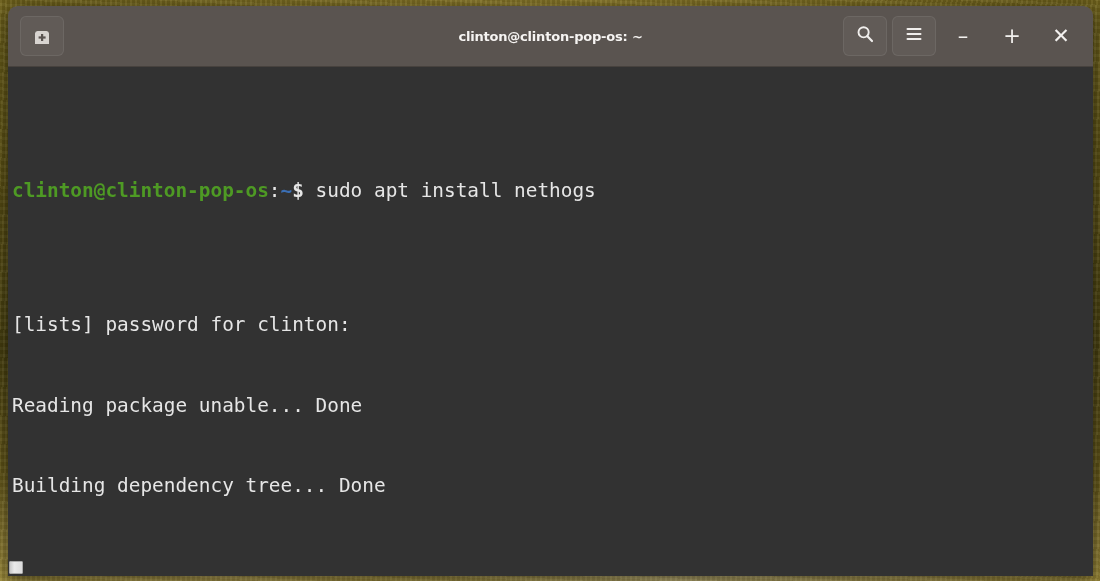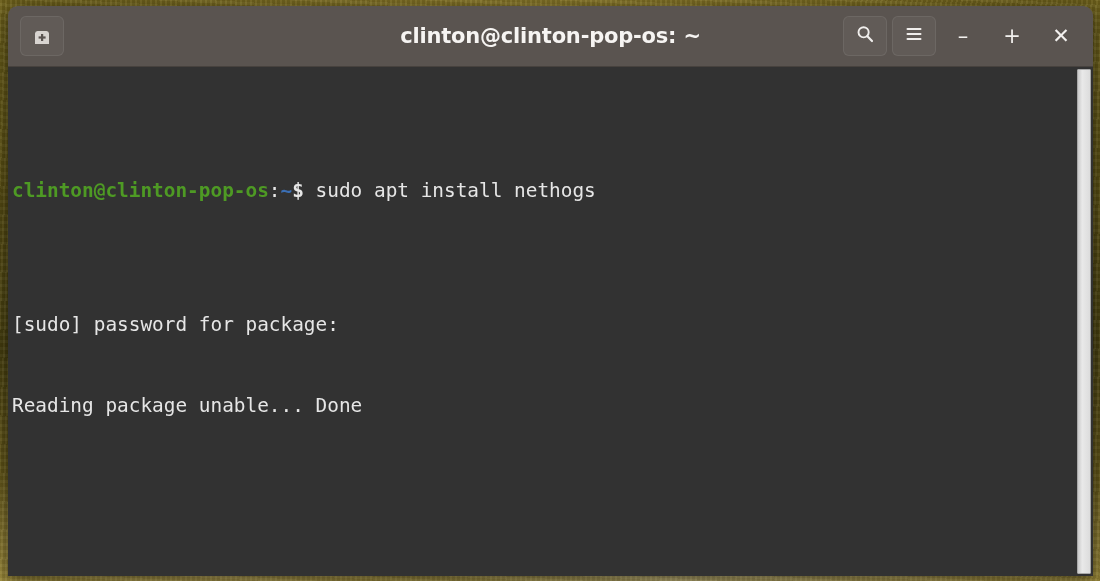--- a/index.html
+++ b/index.html
@@ -86,41 +86,42 @@
     font-size: 21px;
     line-height: 1;
     color: #f2f0ee;
     font-weight: 400;
   }
   #window-title {
     position: absolute;
     left: 0; right: 0;
     text-align: center;
     color: #f6f4f2;
-    font-size: 21px;
+    font-size: 13px;
     font-weight: bold;
     font-family: "DejaVu Sans", sans-serif;
     letter-spacing: -0.2px;
     pointer-events: none;
   }
   #hdr-right {
     margin-left: auto;
     display: flex;
     align-items: center;
     gap: 5px;
     z-index: 2;
   }
   #hdr-left { display: flex; align-items: center; z-index: 2; }
 
   
   #terminal-body {
     position: relative;
     height: 509px;
     background: #323232;
     display: flex;
+    flex-direction: column;
   }
   #term-text {
     flex: 1 1 auto;
     padding: 4px 0 0 4px;
     font-family: "DejaVu Sans Mono", monospace;
     font-size: 19.4px;
     line-height: 26.8px;
     color: #e6e6e6;
     white-space: pre;
     overflow: hidden;
@@ -211,22 +212,23 @@
   </div>
 
   <div id="terminal-body">
 
     <div id="term-text">
 
       
       <div class="ln"><span class="c-green">clinton@clinton-pop-os</span><span class="c-white">:</span><span class="c-blue">~</span><span class="c-white c-bold">$</span><span class="c-white"> sudo apt install nethogs</span></div>
 
       
-      <div class="ln">[sudo] password for package:</div>
+      <div class="ln">[lists] password for clinton:</div>
       <div class="ln">Reading package unable... Done</div>
+      <div class="ln">Building dependency tree... Done</div>
       
       
       
 
       
       
 
     </div>
 
     <div id="term-scrollbar">

